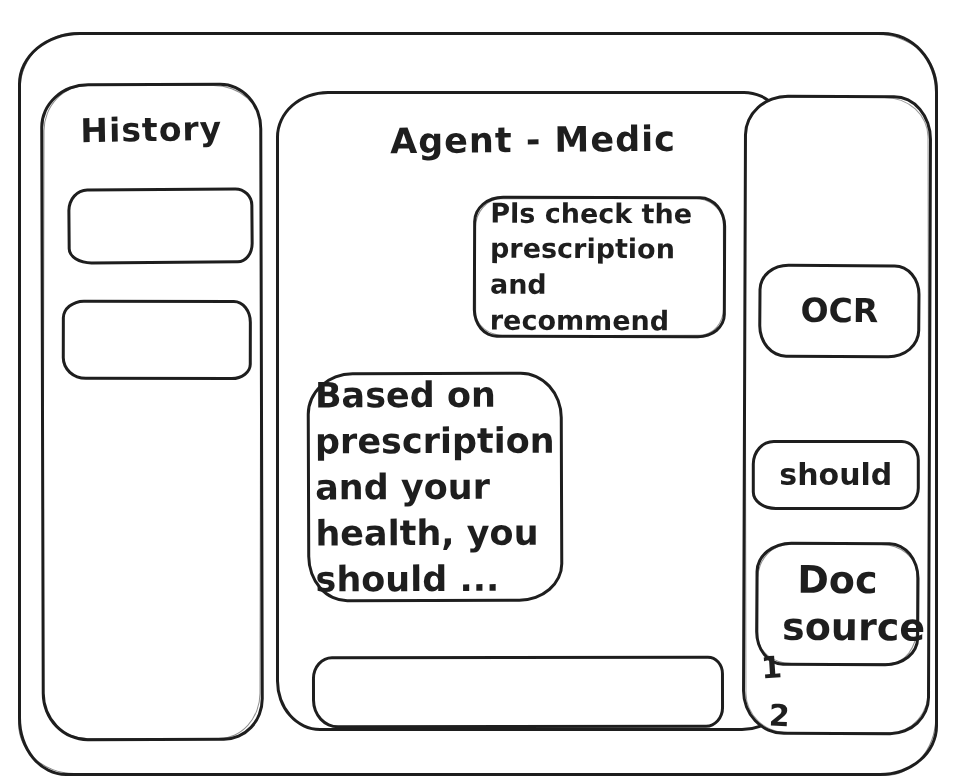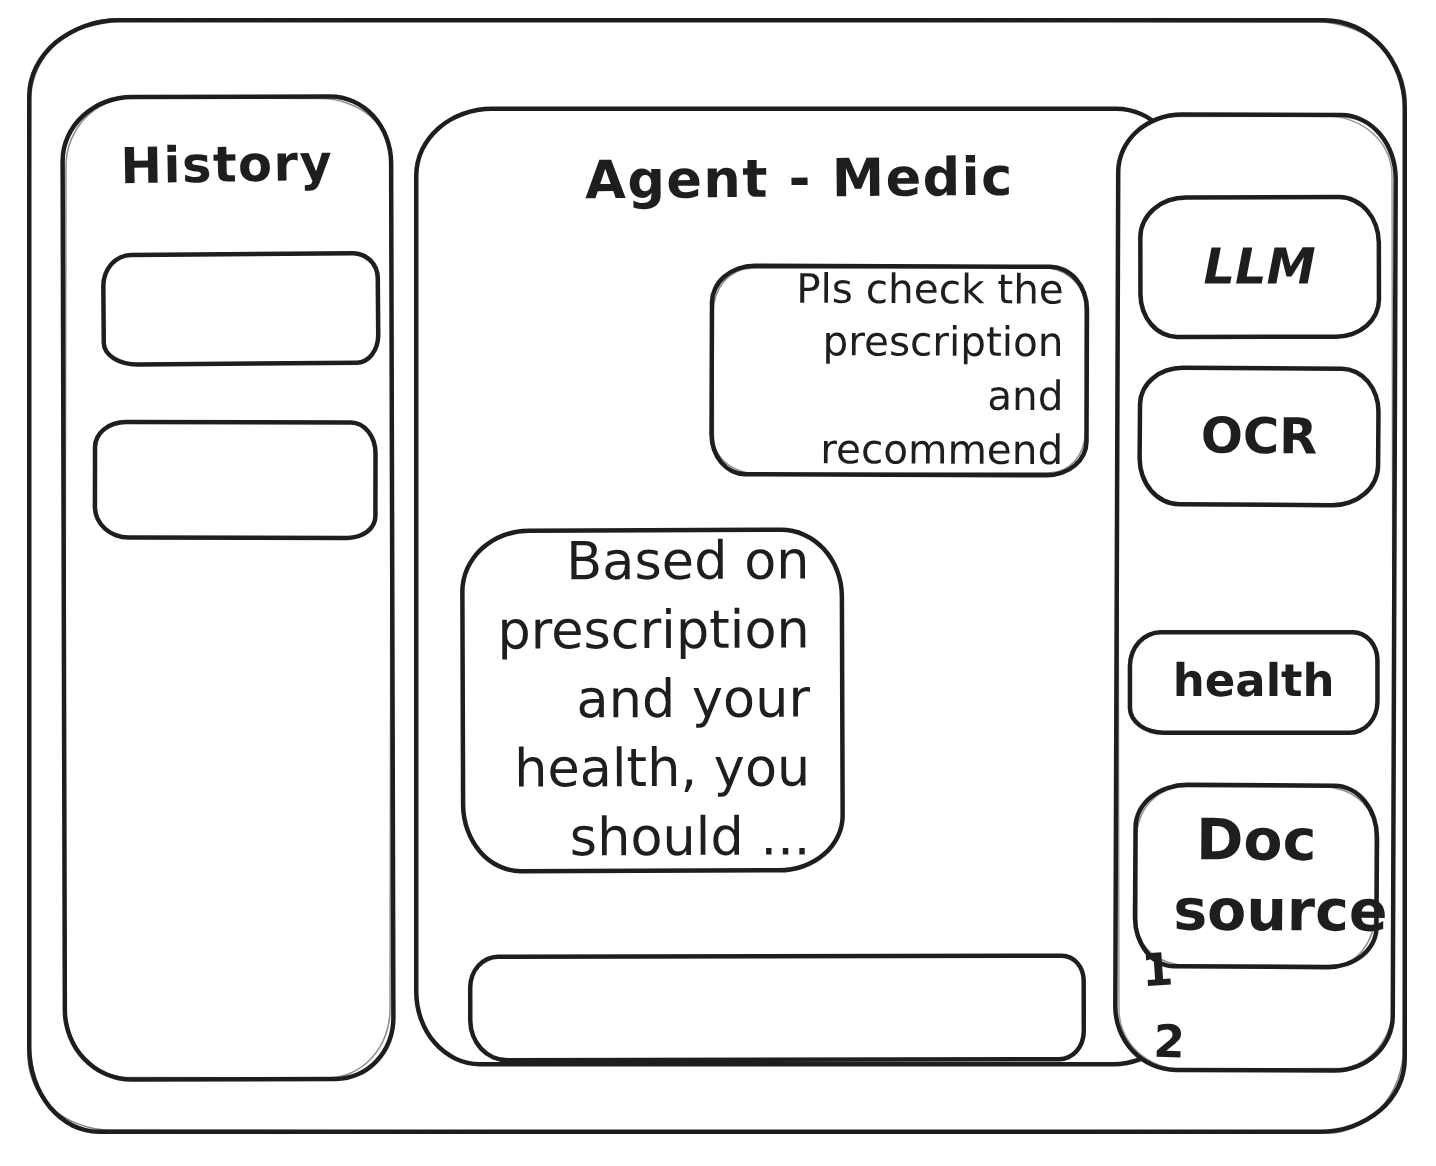--- a/index.html
+++ b/index.html
@@ -12,21 +12,21 @@
   .canvas {
     position: relative;
     width: 957px;
     height: 777px;
     background: #ffffff;
     overflow: hidden;
   }
   
   .window-frame {
     position: absolute;
-    left: 18px; top: 12px;
+    left: 18px; top: 32px;
     width: 920px; height: 744px;
     border: 3px solid #1e1e1e;
     border-radius: 62px 55px 58px 48px / 52px 60px 50px 58px;
     background: #ffffff;
     box-sizing: border-box;
   }
   .window-frame::after {
     content: "";
     position: absolute;
     inset: -2px;
@@ -118,22 +118,22 @@
 
   
   .bubble {
     position: absolute;
     border: 3px solid #1e1e1e;
     background: #ffffff;
     box-sizing: border-box;
     display: flex;
     align-items: center;
     justify-content: center;
-    text-align: right;
-    font-weight: 400;
+    text-align: left;
+    font-weight: 700;
     line-height: 1.32;
   }
   .bubble-user {
     left: 194px; top: 102px;
     width: 253px; height: 142px;
     border-radius: 30px 26px 28px 24px / 26px 30px 24px 28px;
     font-size: 27px;
     padding: 8px 14px;
     transform: rotate(0.2deg);
   }
@@ -251,23 +251,22 @@
     </aside>
 
     <main class="panel chat-panel">
       <div class="panel-title chat-title">Agent - Medic</div>
       <div class="bubble bubble-user">Pls check the prescription and recommend</div>
       <div class="bubble bubble-agent">Based on prescription and your health, you should ...</div>
       <input class="chat-input" type="text" placeholder="" style="">
     </main>
 
     <aside class="panel tools-panel">
-      <button class="tool-btn btn-llm">LLM</button>
       <button class="tool-btn btn-ocr">OCR</button>
-      <button class="tool-btn btn-params">health</button>
+      <button class="tool-btn btn-params">should</button>
       <button class="tool-btn btn-docsource">
         <span>Doc source</span>
       </button>
       <div class="doc-num doc-num-1">1</div>
       <div class="doc-num doc-num-2">2</div>
     </aside>
 
   </div>
 </div>
 

